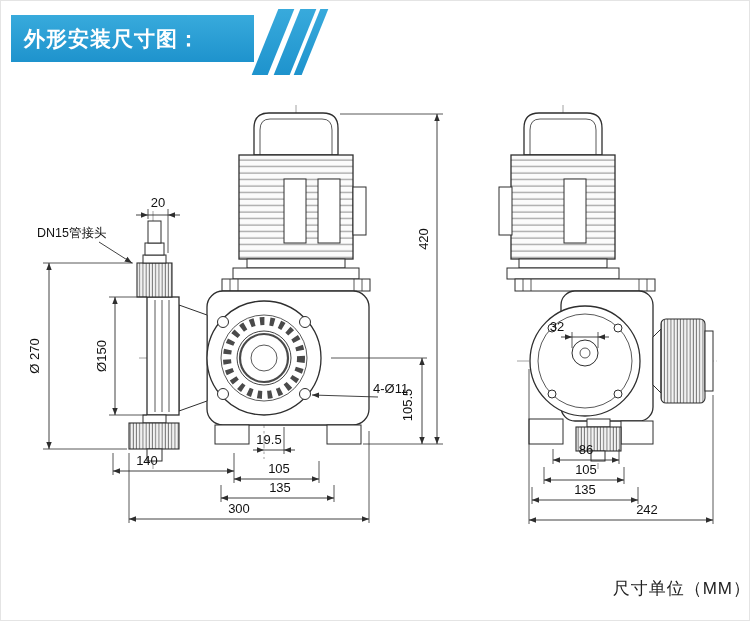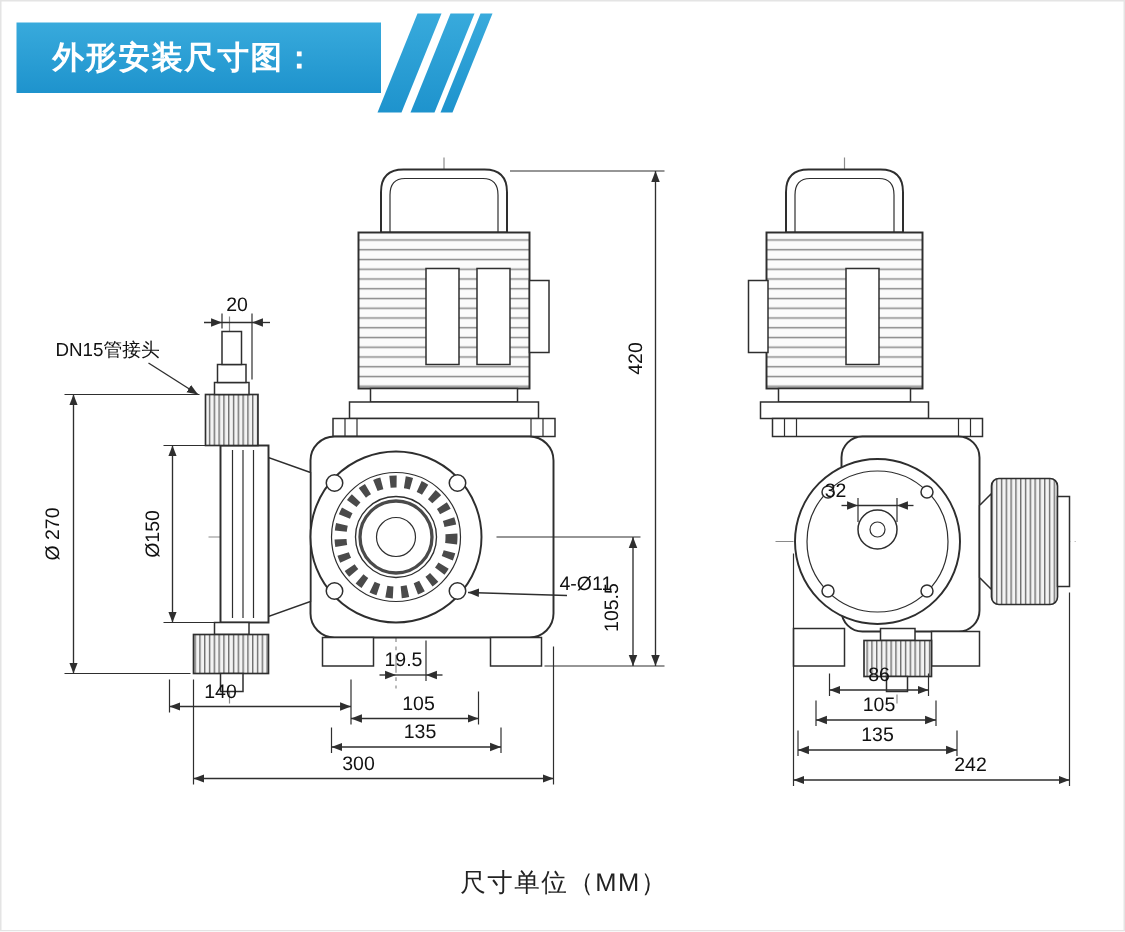--- a/index.html
+++ b/index.html
@@ -5,32 +5,32 @@
   html,body{margin:0;padding:0;background:#fff;}
   .page{
     position:relative;width:750px;height:621px;background:#ffffff;
     border:1px solid #e4e4e4;box-sizing:border-box;overflow:hidden;
     font-family:"Liberation Sans",sans-serif;
   }
   .banner{
     position:absolute;left:10px;top:14px;width:243px;height:47px;
     background:linear-gradient(180deg,#38aadc,#1e93cd);
     color:#fff;font-size:21px;font-weight:bold;letter-spacing:1px;
-    line-height:47px;padding-left:24px;box-sizing:border-box;
+    line-height:47px;padding-left:13px;box-sizing:border-box;
   }
   .stripe{
     position:absolute;top:8px;height:66px;
     background:linear-gradient(180deg,#38aadc,#1e93cd);
     transform:skewX(-22deg);
   }
   .s1{left:264px;width:16px;}
   .s2{left:286px;width:16px;}
   .s3{left:306px;width:8px;}
   .footer{
-    position:absolute;left:0;top:576px;width:750px;text-align:center;
+    position:absolute;left:0;top:576px;width:750px;text-align:right;
     font-size:17px;color:#222;letter-spacing:1px;
   }
   svg{position:absolute;left:0;top:0;}
   .ol  {fill:#fff;stroke:#2e2e2e;stroke-width:1.3;}
   .ol2 {fill:#fff;stroke:#2e2e2e;stroke-width:1;}
   .kn  {fill:url(#knurl);stroke:#2e2e2e;stroke-width:1.1;}
   .fin {fill:url(#fins);stroke:#2e2e2e;stroke-width:1.3;}
   .thin{stroke:#2e2e2e;stroke-width:.8;fill:none;}
   .dim {stroke:#2e2e2e;stroke-width:.9;fill:none;}
   .cl  {stroke:#8a8a8a;stroke-width:.8;stroke-dasharray:12 3 2.5 3;fill:none;}

